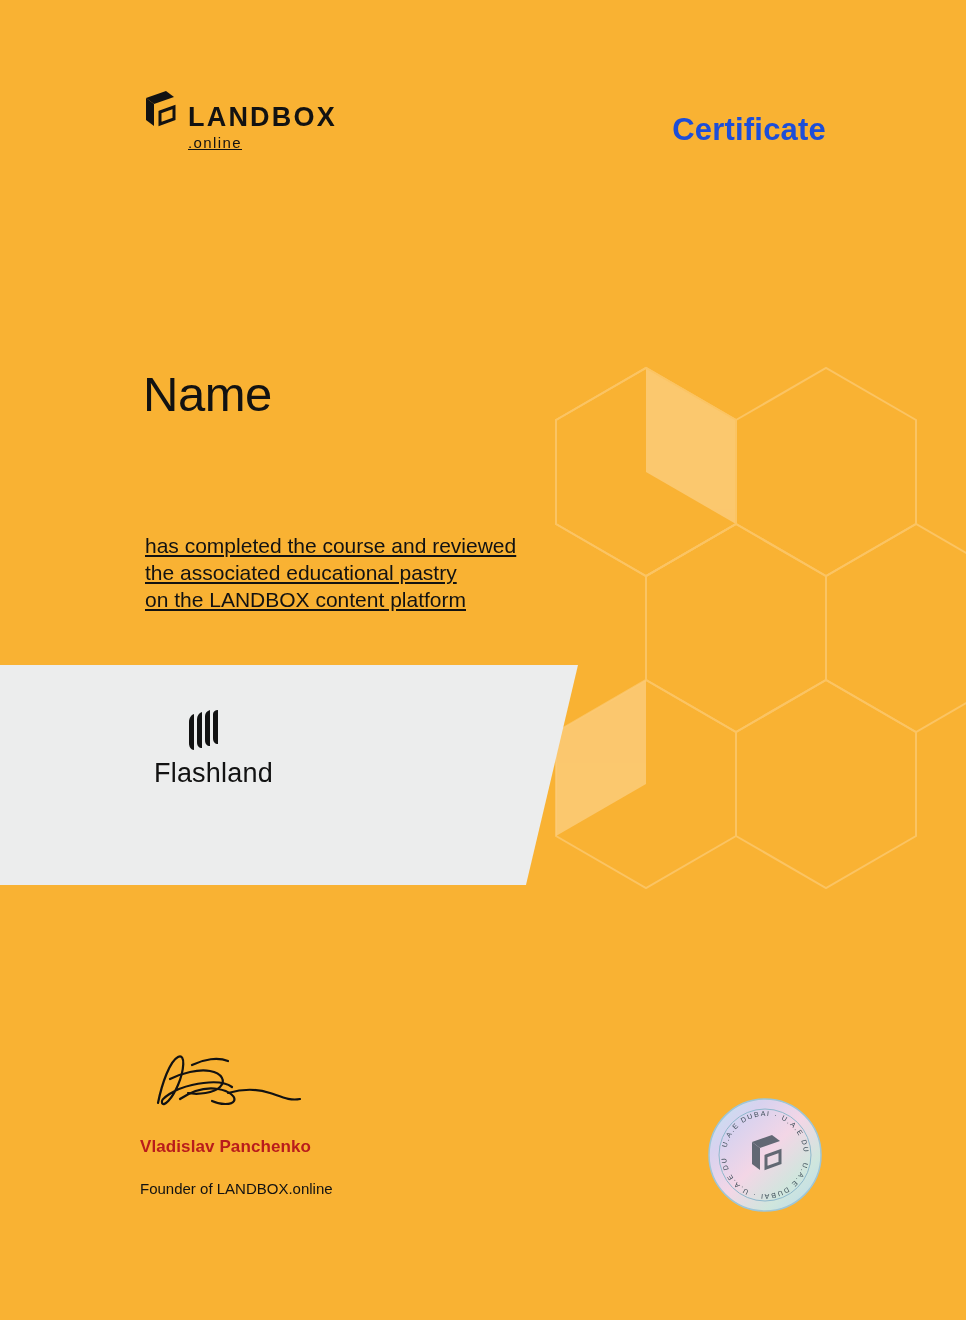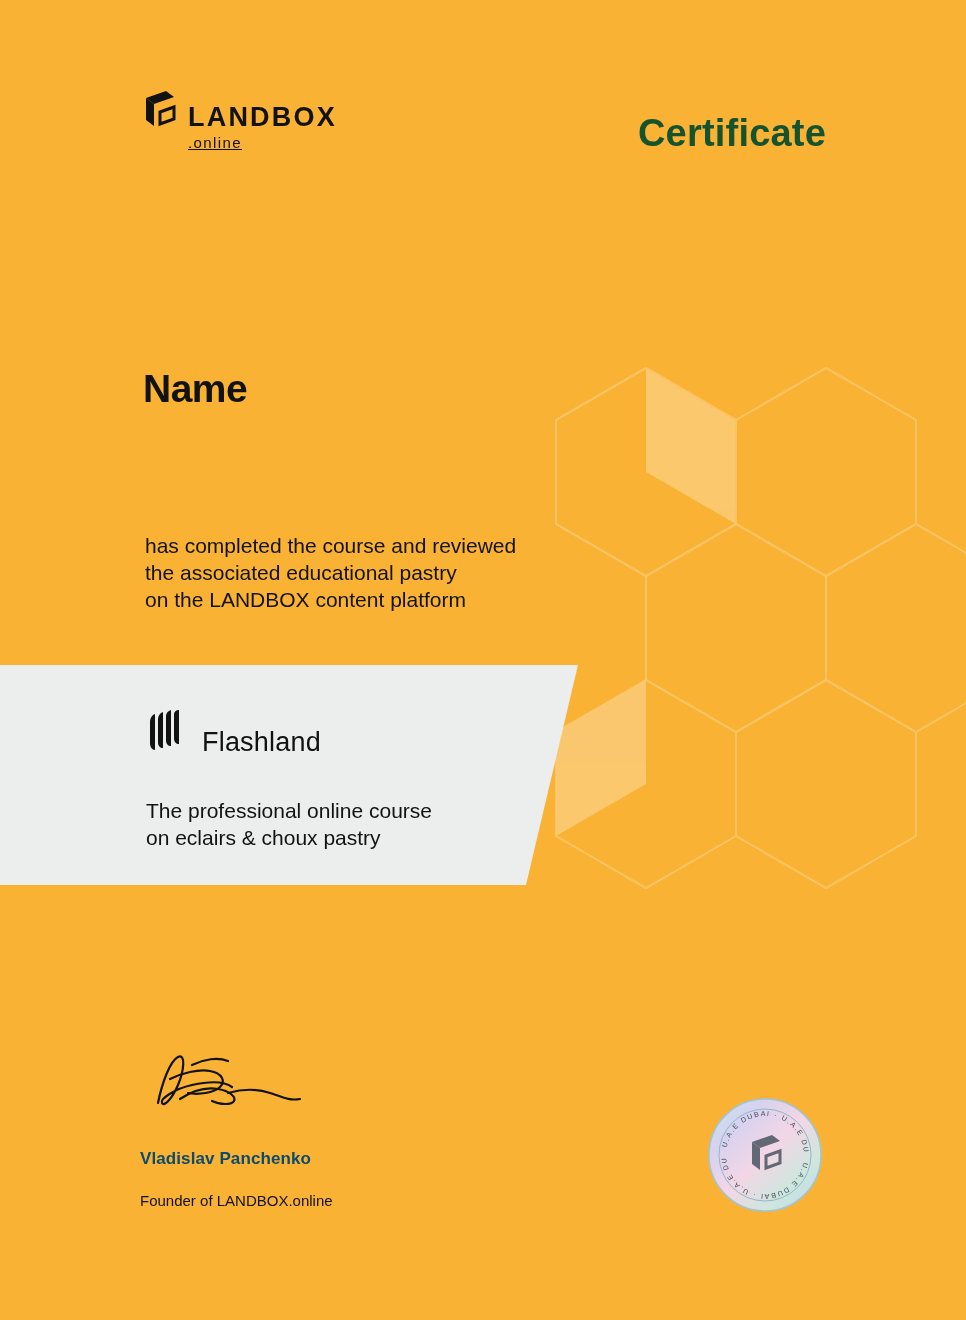--- a/index.html
+++ b/index.html
@@ -58,64 +58,66 @@
     font-size: 15px;
     letter-spacing: 1.4px;
     color: #121212;
     margin-top: 3px;
     text-decoration: underline;
   }
   .cert-title {
     position: absolute;
     right: 140px;
     top: 112px;
-    font-size: 38px;
+    font-size: 31px;
     font-weight: bold;
-    color: #14532d;
+    color: #1d4ed8;
     letter-spacing: 0.2px;
   }
 
   
   .recipient {
     position: absolute;
     left: 143px;
     top: 368px;
-    font-size: 39px;
-    font-weight: bold;
+    font-size: 49px;
+    font-weight: normal;
     color: #121212;
     line-height: 1.08;
     letter-spacing: -0.5px;
   }
   .recipient div { white-space: nowrap; }
 
   .statement {
     position: absolute;
     left: 145px;
     top: 533px;
     font-size: 21px;
     color: #121212;
     line-height: 1.28;
+    text-decoration: underline;
   }
 
   
   .panel {
     position: absolute;
     left: 0;
     top: 665px;
     width: 578px;
     height: 220px;
     background: #eceded;
     clip-path: polygon(0 0, 100% 0, 91% 100%, 0 100%);
   }
   .panel-logo {
     position: absolute;
-    left: 146px;
+    left: 154px;
     top: 710px;
     display: flex;
-    align-items: flex-end;
+    align-items: center;
+    flex-direction: column;
   }
   .panel-logo-mark {
     width: 42px;
     height: 48px;
     margin-right: 14px;
   }
   .panel-logo-text {
     font-size: 27px;
     color: #121212;
     letter-spacing: 0.2px;
@@ -136,22 +138,22 @@
     top: 1045px;
     width: 320px;
   }
   .signature-mark {
     width: 180px;
     height: 80px;
   }
   .signer-name {
     font-size: 17px;
     font-weight: bold;
-    color: #0c4a6e;
-    margin-top: 20px;
+    color: #b91c1c;
+    margin-top: 8px;
     letter-spacing: 0.1px;
   }
   .signer-role {
     font-size: 15px;
     color: #121212;
     margin-top: 23px;
   }
 
   
   .seal {
@@ -216,24 +218,20 @@
       <g fill="#121212">
         <path d="M4 12 C4 8 6 5 9 4 L9 40 C6 40 4 37 4 33 Z"></path>
         <path d="M12 9 C12 6 14 3 17 2 L17 38 C14 38 12 36 12 32 Z"></path>
         <path d="M20 6 C20 3 22 1 25 0 L25 36 C22 36 20 34 20 30 Z"></path>
         <path d="M28 4 C28 2 30 0 33 0 L33 34 C30 34 28 32 28 28 Z"></path>
       </g>
     </svg>
     <div class="panel-logo-text">Flashland</div>
   </div>
 
-  <div class="panel-desc">
-    <div>The professional online course</div>
-    <div>on eclairs &amp; choux pastry</div>
-  </div>
 
   <div class="signature-block">
     <svg class="signature-mark" viewBox="0 0 180 80">
       <g fill="none" stroke="#121212" stroke-width="2.2" stroke-linecap="round">
         <path d="M18 58 C22 38 30 16 38 12 C46 8 44 26 38 40 C32 54 24 62 22 58 C20 54 34 44 52 40 C70 36 84 36 92 42"></path>
         <path d="M30 34 C42 28 58 24 70 26 C82 28 86 36 80 42 C74 48 58 50 48 48"></path>
         <path d="M40 54 C52 46 66 42 78 44 C90 46 96 52 94 56 C92 60 80 60 72 56"></path>
         <path d="M88 48 C102 44 118 44 130 48 C142 52 150 56 160 54"></path>
         <path d="M52 20 C64 14 78 12 88 16"></path>
       </g>

